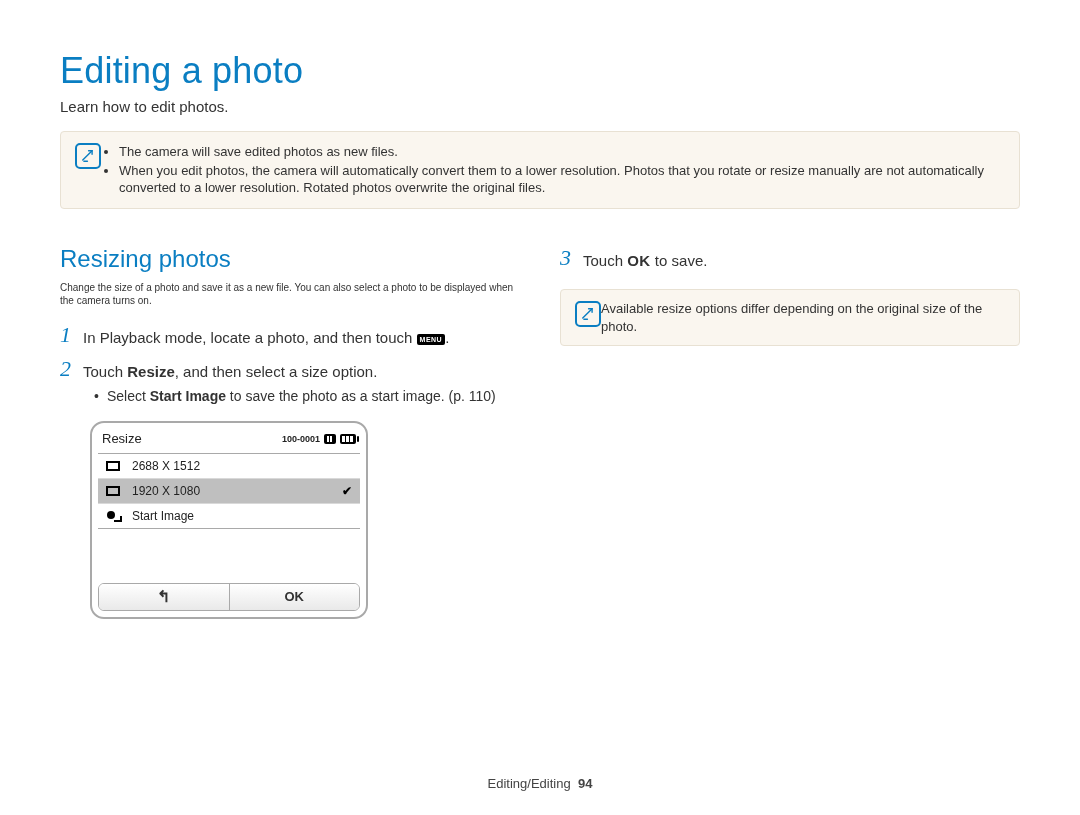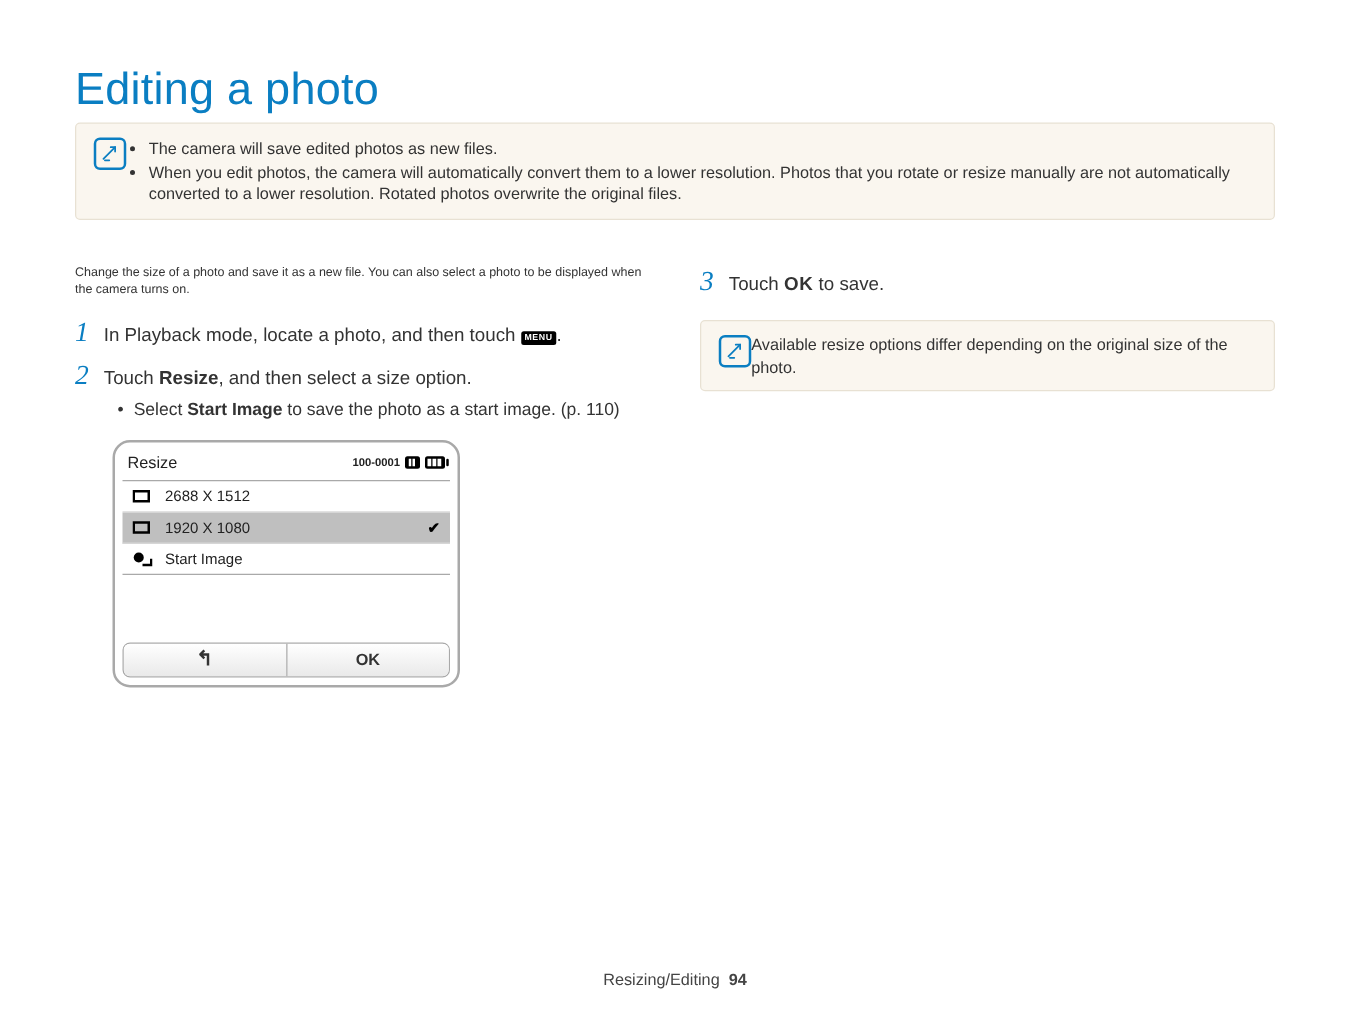--- a/index.html
+++ b/index.html
@@ -208,37 +208,39 @@
     color: #444;
   }
   .page-footer .pnum { font-weight: bold; }
 </style>
 </head>
 <body>
 
 <div class="page">
 
   <h1>Editing a photo</h1>
+  <p class="subtitle">Learn how to edit photos.</p>
 
   <div class="note-box">
     <span class="note-icon">
       <svg viewBox="0 0 24 24" fill="none" stroke="currentColor" stroke-width="2.4" stroke-linecap="round">
         <path d="M3 19 L19 3"></path>
         <path d="M13 3 H19 V9"></path>
         <path d="M5 21 H11"></path>
       </svg>
     </span>
     <ul>
       <li>The camera will save edited photos as new files.</li>
       <li>When you edit photos, the camera will automatically convert them to a lower resolution. Photos that you rotate or resize manually are not automatically converted to a lower resolution. Rotated photos overwrite the original files.</li>
     </ul>
   </div>
 
   <div class="two-col">
     <div class="col">
+      <h2>Resizing photos</h2>
       <p class="lead">Change the size of a photo and save it as a new file. You can also select a photo to be displayed when the camera turns on.</p>
 
       <div class="step">
         <span class="step-num">1</span>
         <span class="step-body">
           <span>In Playback mode, locate a photo, and then touch </span>
           <span class="menu-chip">MENU</span><span>.</span>
         </span>
       </div>
 
@@ -317,15 +319,15 @@
             <path d="M13 3 H19 V9"></path>
             <path d="M5 21 H11"></path>
           </svg>
         </span>
         <div>Available resize options differ depending on the original size of the photo.</div>
       </div>
     </div>
   </div>
 
   <div class="page-footer">
-    <span>Resizing/Editing</span>&nbsp;&nbsp;<span class="pnum">94</span>
+    <span>Editing/Editing</span>&nbsp;&nbsp;<span class="pnum">94</span>
   </div>
 </div>
 
 </body></html>

